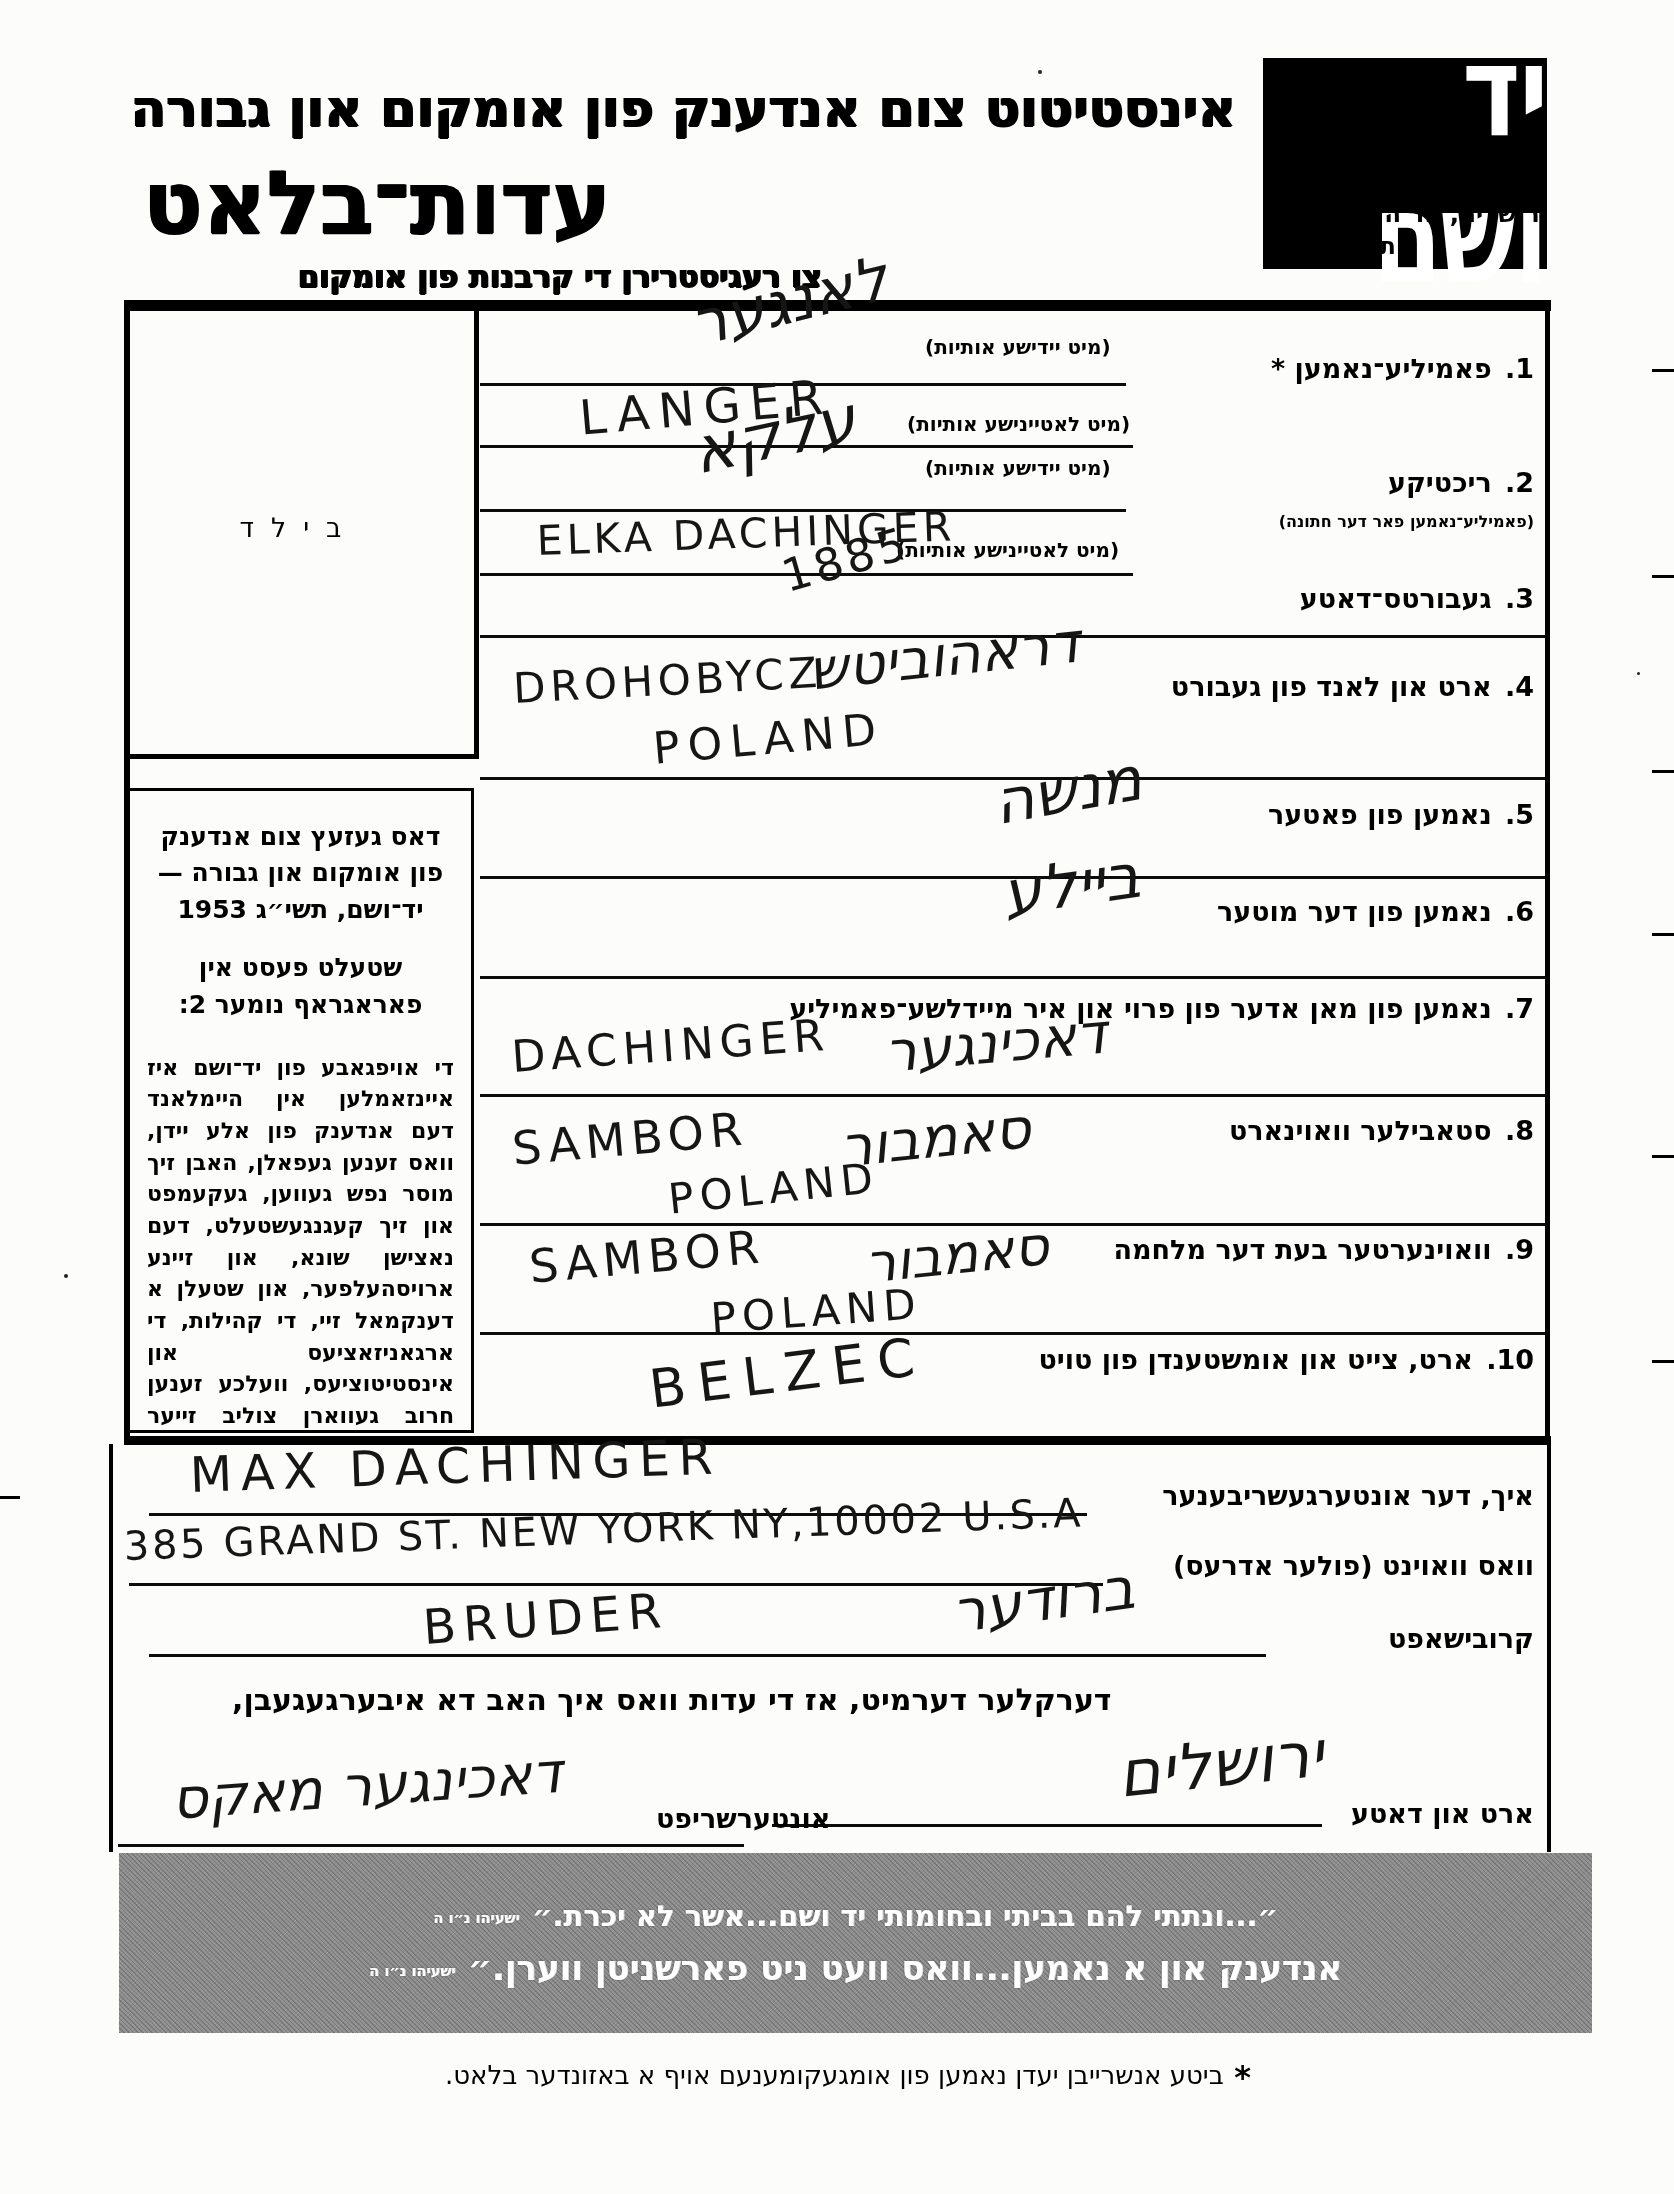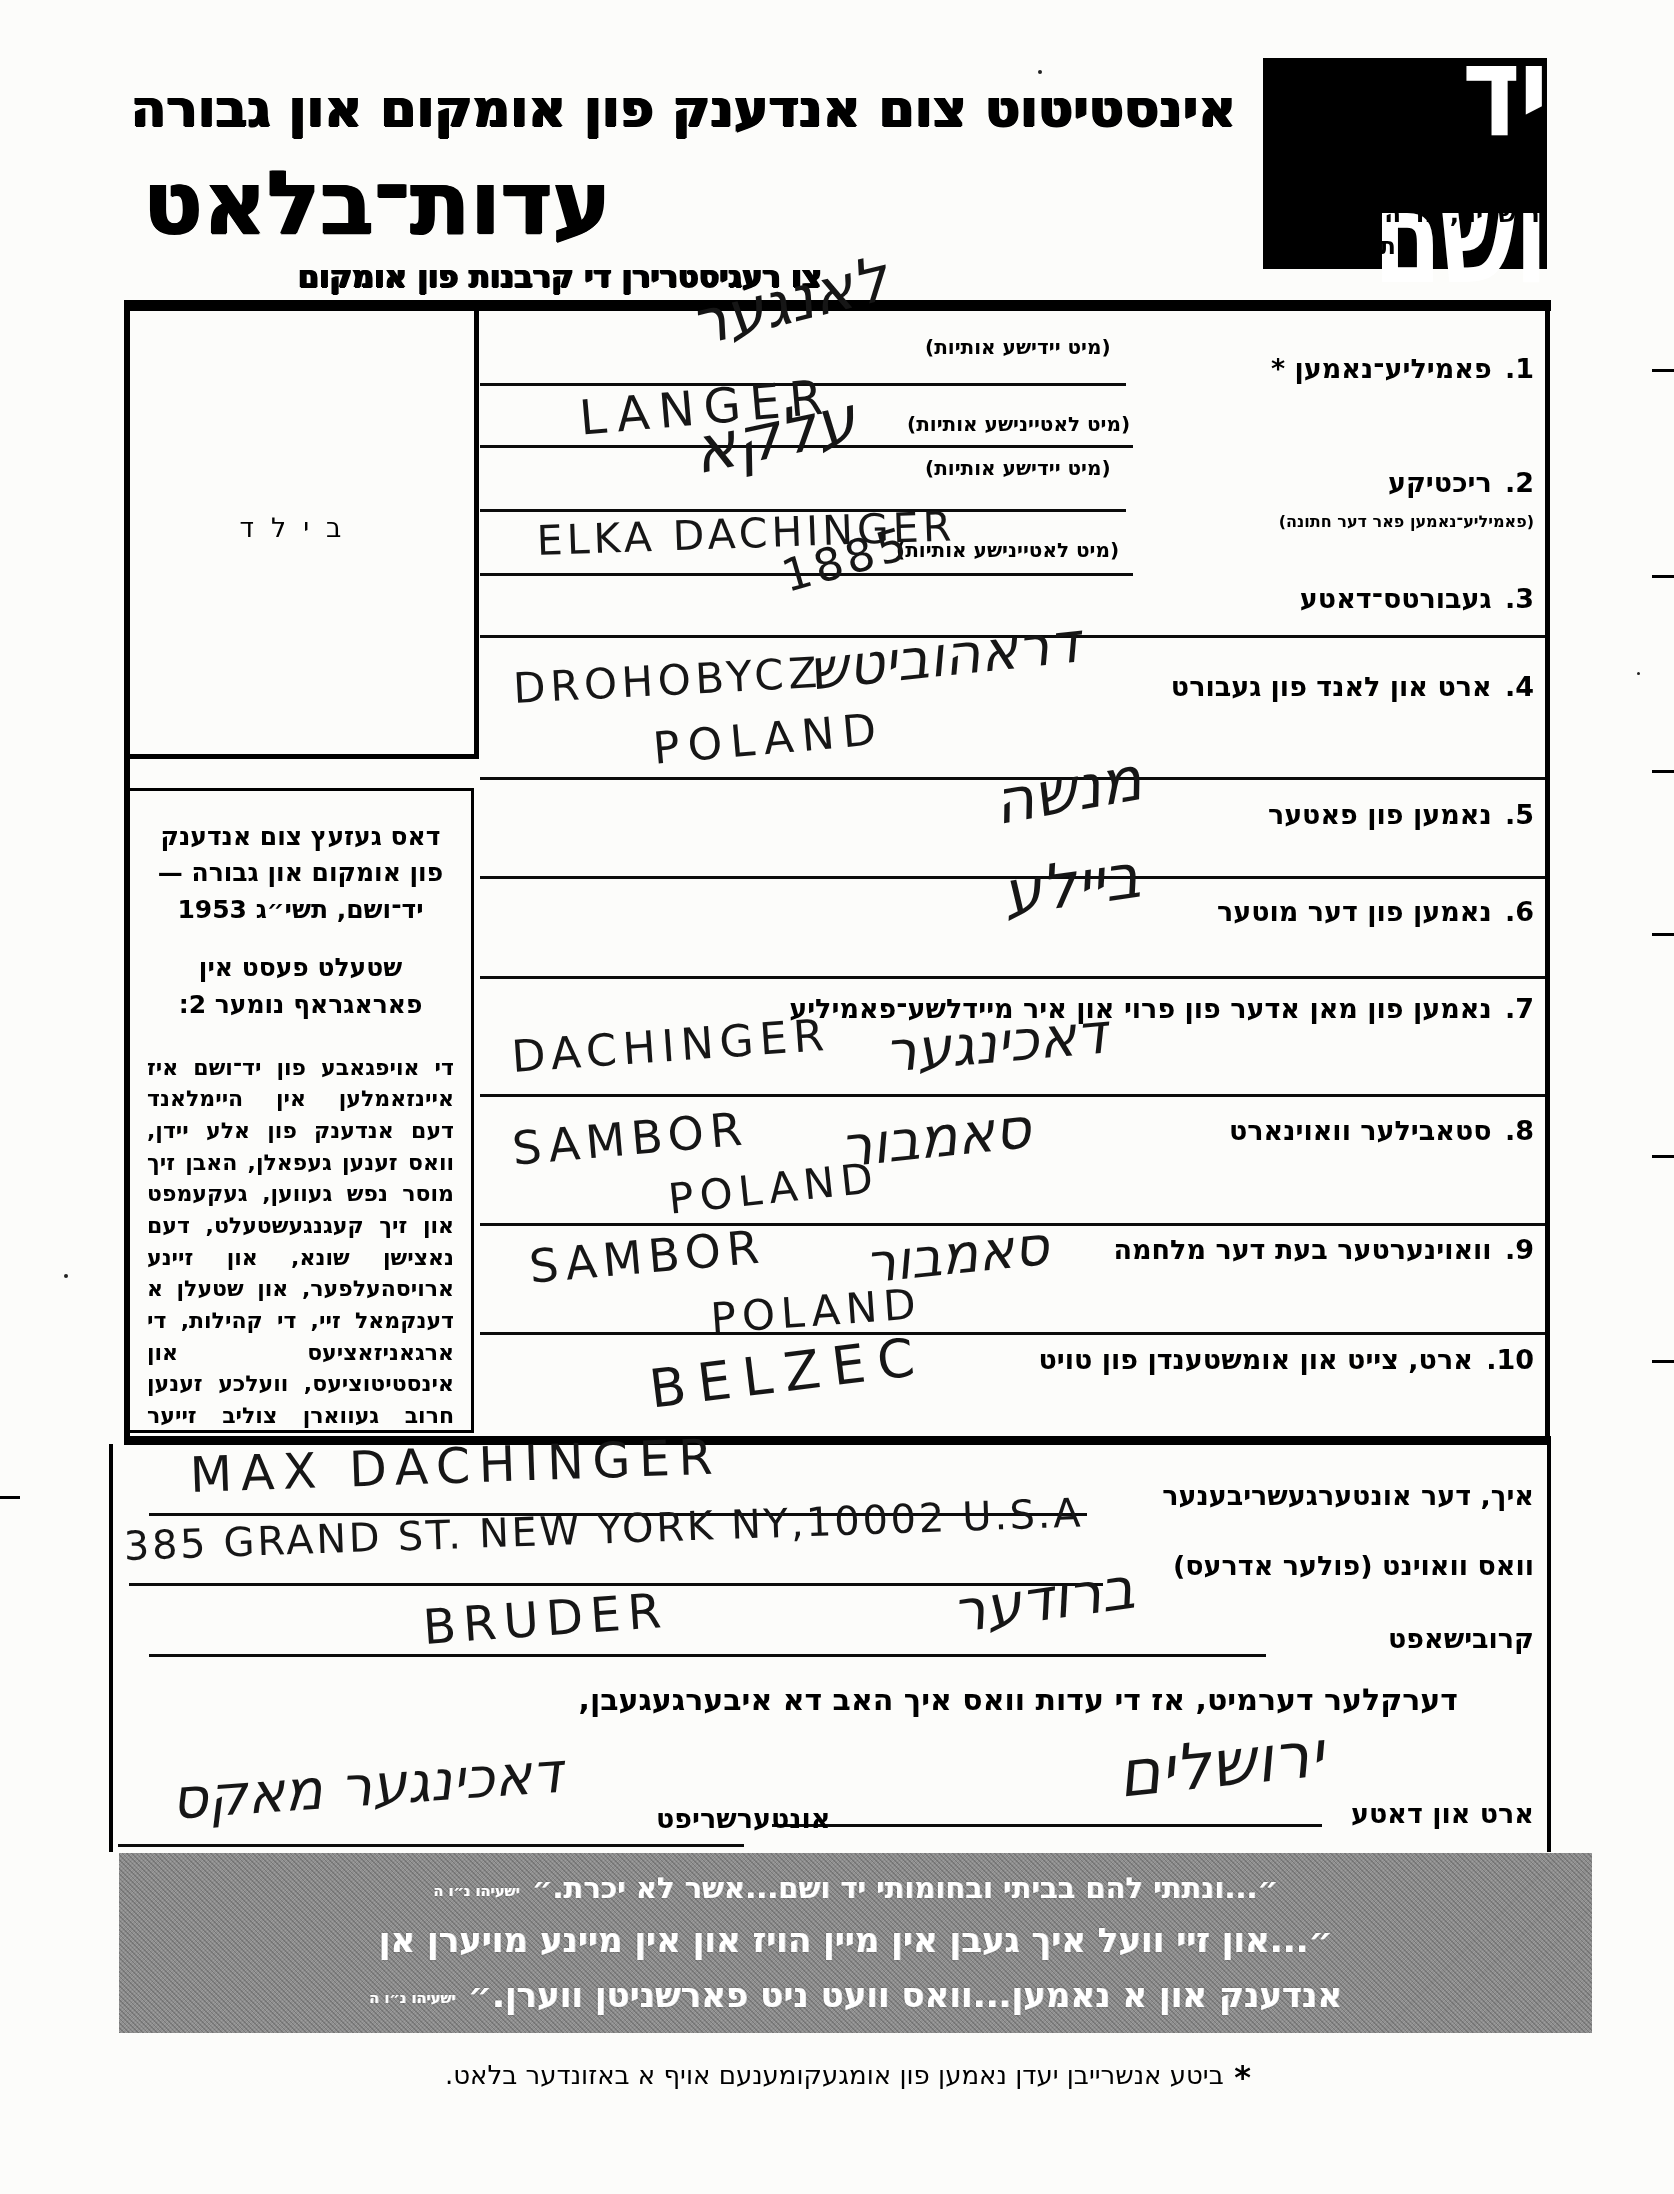--- a/index.html
+++ b/index.html
@@ -16,21 +16,21 @@
   .bar{background:#000;}
   .hw{font-size:44px;color:#161616;white-space:nowrap;transform-origin:left top;letter-spacing:5.3px;}
   .hwy{font-size:54px;color:#161616;white-space:nowrap;direction:rtl;font-style:italic;transform-origin:left top;}
   .logo{background:#000;display:flex;align-items:center;justify-content:center;}
   .logo span{color:#fff;font-weight:bold;font-size:99px;transform:scaleY(1.28);letter-spacing:-1.3px;}
   .lawbox{border:3.3px solid #000;box-sizing:border-box;direction:rtl;padding:28px 17px 13.3px 17px;overflow:hidden;}
   .lawbox .h{font-weight:bold;font-size:25px;text-align:center;line-height:1.45;}
   .lawbox .h2{margin-top:22.5px;}
   .lawbox .b{font-weight:bold;font-size:22px;text-align:justify;line-height:1.44;margin-top:29px;}
   .photo-label{direction:rtl;font-size:26.5px;letter-spacing:17px;text-align:center;}
-  .decl{direction:rtl;font-weight:bold;font-size:30px;text-align:right;white-space:nowrap;}
+  .decl{direction:rtl;font-weight:bold;font-size:30px;text-align:left;white-space:nowrap;}
   .banner{background-color:#8f8f8f;
     background-image:repeating-linear-gradient(45deg,rgba(0,0,0,.18) 0 1.3px,transparent 1.3px 3.3px),
                      repeating-linear-gradient(-45deg,rgba(255,255,255,.12) 0 0.7px,transparent 0.7px 2.7px);
     display:flex;flex-direction:column;align-items:center;justify-content:center;gap:15px;}
   .banner-line{direction:rtl;color:#fff;font-weight:bold;white-space:nowrap;
                text-shadow:0 0 2px rgba(0,0,0,.45),0.7px 0 0 #fff;}
   .banner-src{font-size:14.6px;font-weight:bold;margin-right:12px;vertical-align:middle;}
   .fn{direction:rtl;font-size:26px;white-space:nowrap;}
   .fn-star{font-size:32px;font-weight:bold;margin-left:10.6px;vertical-align:-4px;}
   .tick{position:absolute;background:#000;}
@@ -163,21 +163,20 @@
   <div class="abs hwy" style="left:1114px;top:1738px;font-size:64px;transform:rotate(-6deg);">ירושלים</div>
   <div class="abs rule" style="left:772px;top:1824px;width:550px;"></div>
   <div class="abs lbl" style="left:656px;top:1803px;">אונטערשריפט</div>
   <div class="abs hwy" style="left:169px;top:1767px;font-size:56px;transform:rotate(-4deg);">דאכינגער מאקס</div>
   <div class="abs rule" style="left:118px;top:1844px;width:626px;"></div>
 
   <div class="abs banner" style="left:119px;top:1853px;width:1473px;height:180px;">
     <div class="banner-line" style="font-size:29px;">
       <span>״...ונתתי להם בביתי ובחומותי יד ושם...אשר לא יכרת.״</span><span class="banner-src">ישעיהו נ״ו ה</span>
     </div>
-    <div class="banner-line" style="font-size:34px;">״...און זיי וועל איך געבן אין מיין הויז און אין מיינע מויערן אן</div>
     <div class="banner-line" style="font-size:34px;">
       <span>אנדענק און א נאמען...וואס וועט ניט פארשניטן ווערן.״</span><span class="banner-src">ישעיהו נ״ו ה</span>
     </div>
   </div>
 
   <div class="abs fn" style="right:424px;top:2058px;">
     <span class="fn-star">*</span><span>ביטע אנשרייבן יעדן נאמען פון אומגעקומענעם אויף א באזונדער בלאט.</span>
   </div>
 
   <div class="tick" style="left:1652px;top:369px;width:22.5px;height:2.7px;"></div>

